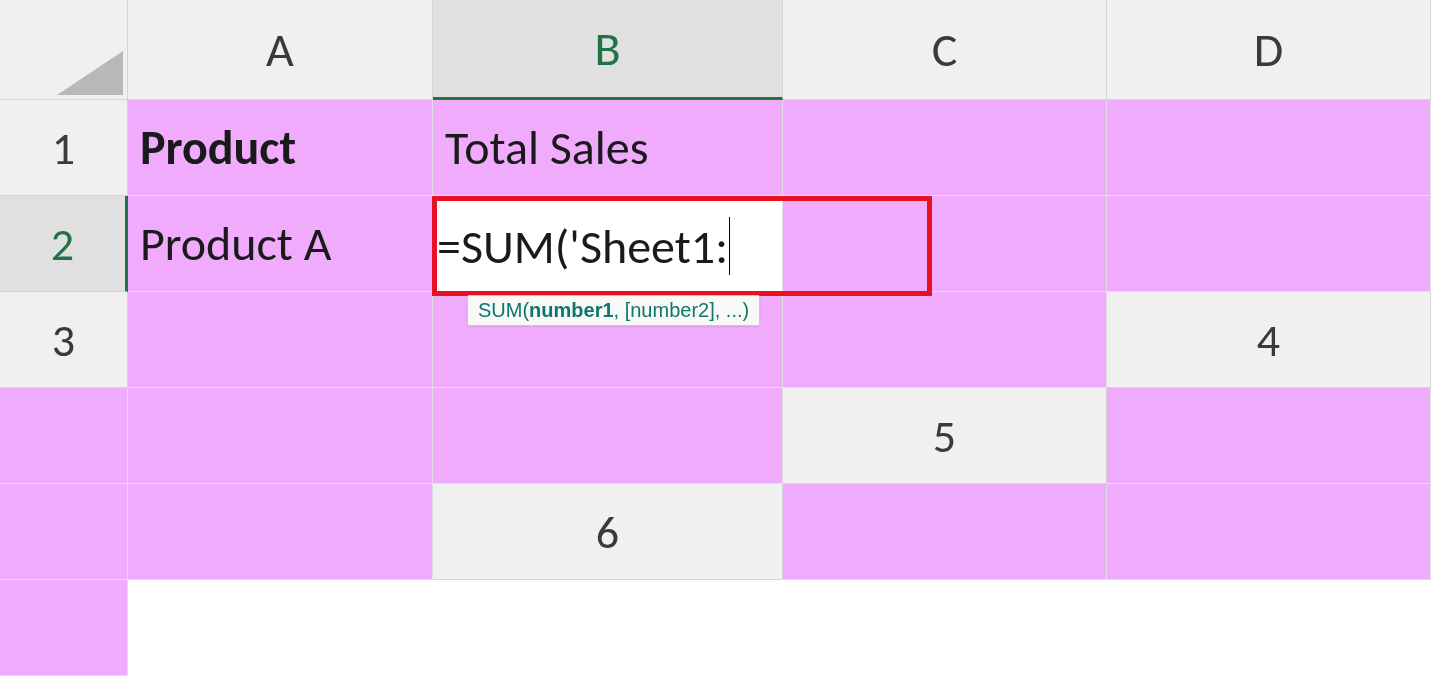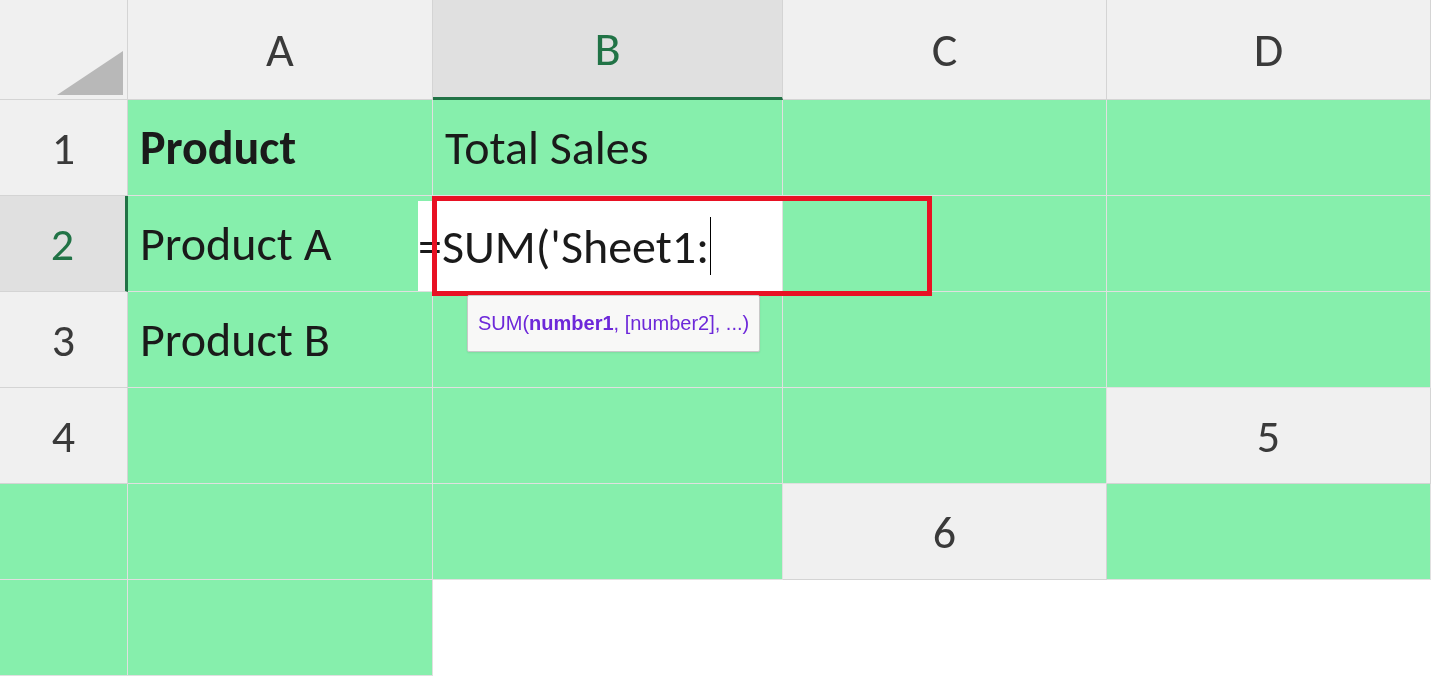--- a/index.html
+++ b/index.html
@@ -65,21 +65,21 @@
     }
     .row-head.active {
       background: #e0e0e0;
       border-right: 3px solid #217346;
       color: #217346;
     }
     .cell {
       height: 96px;
       border-right: 1px solid #e0e0e0;
       border-bottom: 1px solid #e0e0e0;
-      background: #86efac;
+      background: #f0abfc;
       display: flex;
       align-items: center;
       padding: 8px 12px;
       font-size: 48px;
       color: #1a1a1a;
       position: relative;
       overflow: visible;
       white-space: nowrap;
     }
     .cell.bold { font-weight: 700; }
@@ -89,21 +89,21 @@
       left: 432px;
       width: 500px;
       height: 100px;
       border: 5px solid #e81123;
       z-index: 5;
       pointer-events: none;
     }
     .editing-content {
       position: absolute;
       top: 201px;
-      left: 418px;
+      left: 437px;
       font-size: 48px;
       color: #1a1a1a;
       z-index: 4;
       font-family: 'Calibri', 'Segoe UI', sans-serif;
       background: #fff;
       height: 90px;
       display: flex;
       align-items: center;
     }
     .text-cursor {
@@ -114,23 +114,23 @@
       vertical-align: middle;
       margin-left: 1px;
     }
     .tooltip {
       position: absolute;
       top: 295px;
       left: 467px;
       background: #f8f8f7;
       border: 1px solid #c8c8c8;
       border-radius: 2px;
-      padding: 16px 10px;
+      padding: 3px 10px;
       font-size: 20px;
-      color: #6d28d9;
+      color: #0f766e;
       z-index: 10;
       font-family: 'Segoe UI', sans-serif;
       box-shadow: 0 1px 2px rgba(0,0,0,0.08);
     }
     .tooltip .bold-arg { font-weight: 700; }
     .b2-mask {
       position: absolute;
       top: 200px; left: 434px;
       width: 348px; height: 92px;
       background: #fff;
@@ -153,21 +153,20 @@
   <div class="cell"></div>
   <div class="cell"></div>
 
   <div class="row-head active">2</div>
   <div class="cell">Product A</div>
   <div class="cell"></div>
   <div class="cell"></div>
   <div class="cell"></div>
 
   <div class="row-head">3</div>
-  <div class="cell">Product B</div>
   <div class="cell"></div>
   <div class="cell"></div>
   <div class="cell"></div>
 
   <div class="row-head">4</div>
   <div class="cell"></div>
   <div class="cell"></div>
   <div class="cell"></div>
 
   <div class="row-head">5</div>

